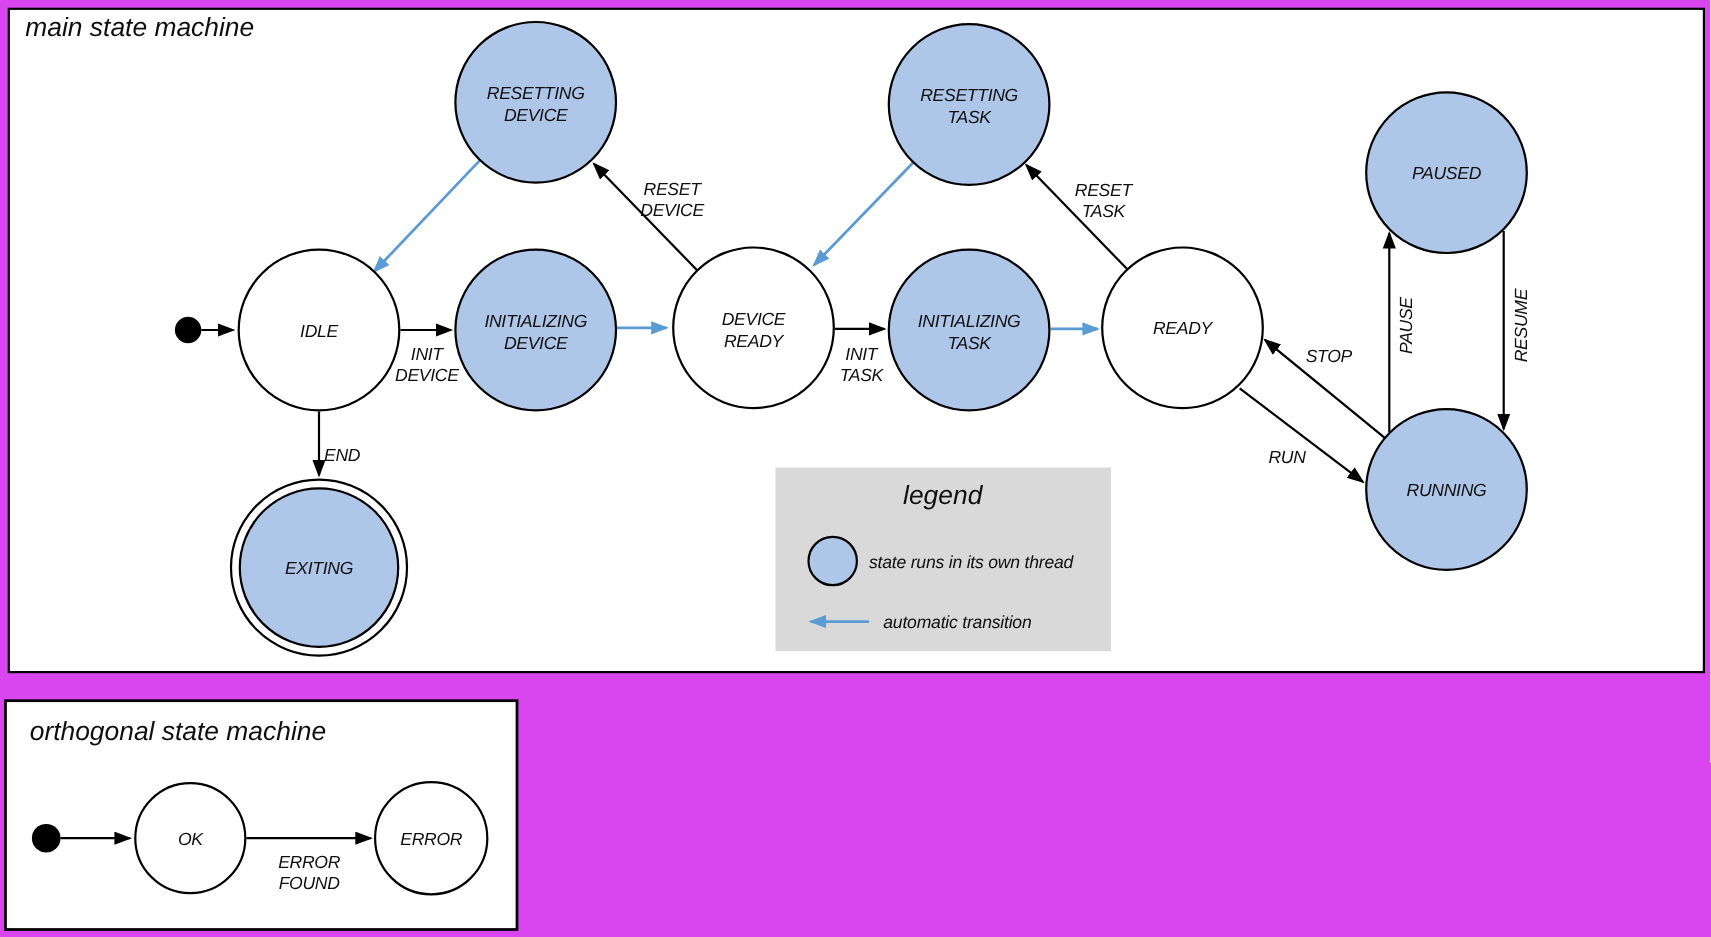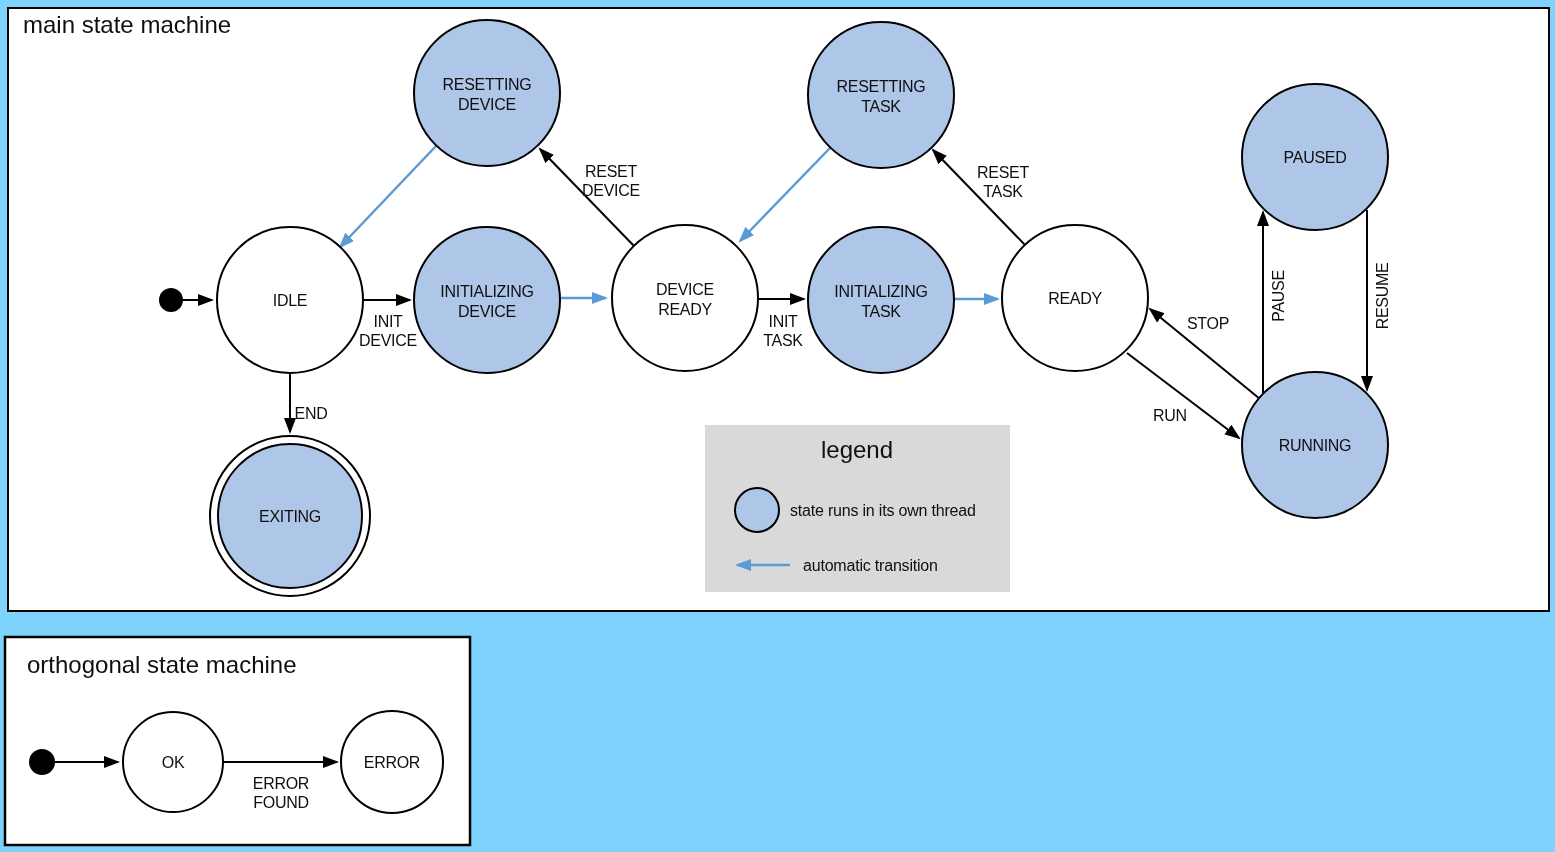--- a/index.html
+++ b/index.html
@@ -1,17 +1,17 @@
 <!DOCTYPE html>
 <html><head>
 <meta charset="utf-8">
 <style>
   html,body{margin:0;padding:0;background:#ffffff;}
-  .page{position:relative;width:1555px;height:852px;background:#7dd3fc;
-        font-family:"Liberation Sans",sans-serif;}
+  .page{position:relative;width:1555px;height:852px;background:#d946ef;
+        font-family:"Liberation Sans",sans-serif;font-style:italic;}
   svg{display:block;}
   text{fill:#0f0f0f;}
   .panel-title{font-size:24px;font-family:"Liberation Sans",sans-serif;}
   .legend-title{font-size:24px;font-family:"Liberation Sans",sans-serif;}
   .state-label{font-size:16px;letter-spacing:-0.3px;font-family:"Liberation Sans",sans-serif;}
   .trans-label{font-size:16px;letter-spacing:-0.3px;font-family:"Liberation Sans",sans-serif;}
   .legend-item-label{font-size:16px;letter-spacing:-0.2px;font-family:"Liberation Sans",sans-serif;}
 </style>
 </head>
 <body>

